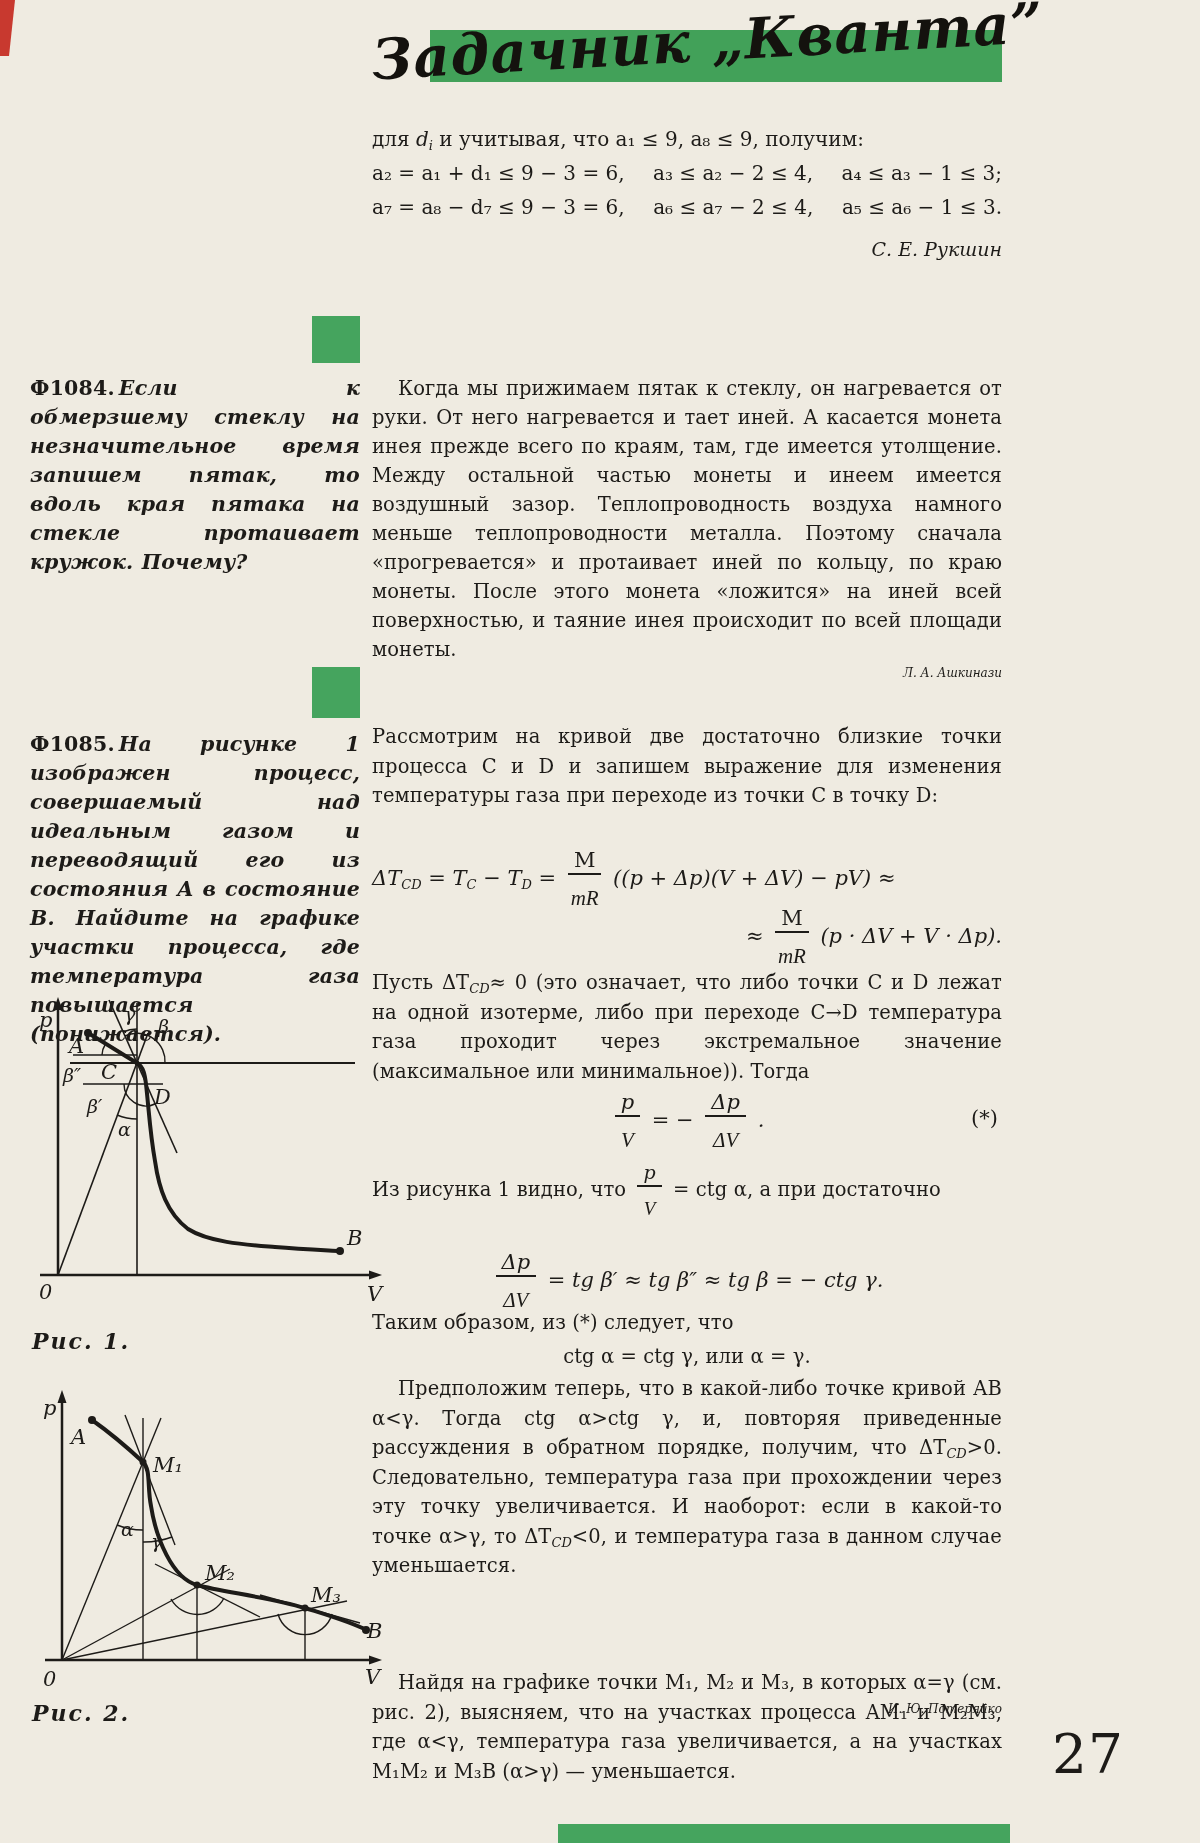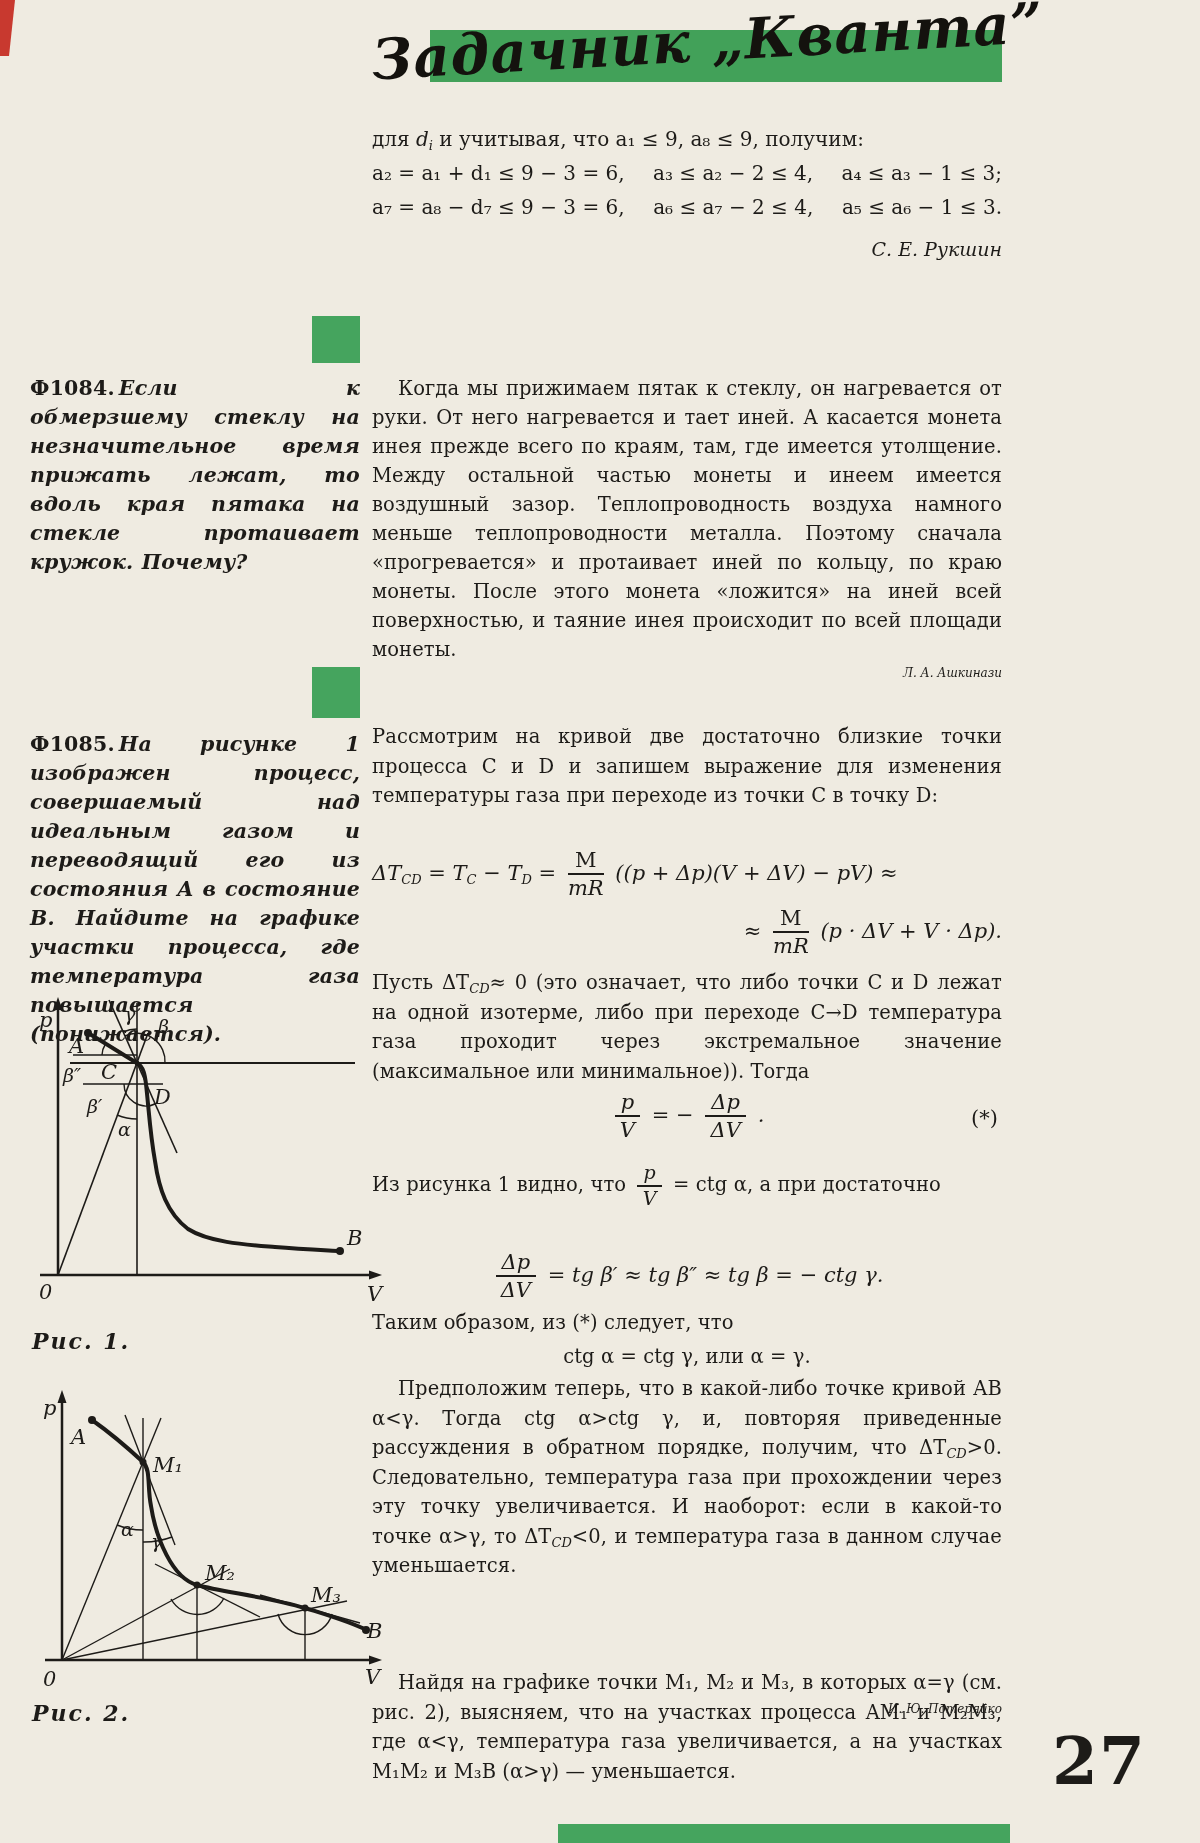--- a/index.html
+++ b/index.html
@@ -39,34 +39,34 @@
 
   
   .rcol { position:absolute; left:372px; width:630px; font-size:19.5px; line-height:29.5px; text-align:justify; letter-spacing:0.1px; }
   .indent { text-indent:26px; }
   .rsig { position:absolute; left:372px; width:630px; text-align:right; font-style:italic; font-size:12px; }
 
   
   .eq { position:absolute; left:372px; width:630px; font-size:21px; font-style:italic; }
   .frac { display:inline-block; vertical-align:middle; text-align:center; margin:0 5px; line-height:1.15; }
   .frac .fnum { display:block; border-bottom:2px solid #1d1b18; padding:0 6px 1px; font-style:normal; }
-  .frac .fden { display:block; padding-top:1px; font-style:italic; }
+  .frac .fden { display:block; padding-top:11px; font-style:italic;font-family:Liberation Serif, serif; }
   .frac.ital .fnum { font-style:italic; }
   .eq-right { text-align:right; }
   .eq-center { text-align:center; }
   .eqtag { position:absolute; right:4px; top:16px; font-style:normal; }
   .inline-line { text-align:left; }
 
   
   .figcap { position:absolute; left:32px; font-size:22px; font-weight:bold; font-style:italic; letter-spacing:2px; }
   .svglabel { font-family:"DejaVu Serif", serif; font-style:italic; font-size:21px; fill:#1d1b18; }
   .svglabel.small { font-size:19px; }
 
   
-  .pageno { position:absolute; left:1052px; top:1722px; font-size:66px; font-weight:bold; letter-spacing:1px; }
+  .pageno { position:absolute; left:1052px; top:1722px; font-size:55px; font-weight:normal; letter-spacing:1px; }
   .bstrip { position:absolute; left:558px; top:1824px; width:452px; height:19px; background:#45a45e; }
   .redmark { position:absolute; left:0; top:0; width:15px; height:56px; background:#c8392f; clip-path:polygon(0 0,100% 0,60% 100%,0 100%); }
 </style>
 </head>
 <body>
 
 <div class="page">
 
   <div class="redmark"></div>
 
@@ -85,21 +85,21 @@
       <span class="mitalic">a₆ ≤ a₇ − 2 ≤ 4,</span>
       <span class="mitalic">a₅ ≤ a₆ − 1 ≤ 3.</span>
     </div>
     <div class="sig">С. Е. Рукшин</div>
   </div>
 
   <div class="gsq" style="left:312px;top:316px;width:48px;height:47px;"></div>
   <div class="gsq" style="left:312px;top:667px;width:48px;height:51px;"></div>
 
   <div class="problem" style="top:374px;">
-    <span class="pnum">Ф1084.</span><span>Если к обмерзшему стеклу на незначительное время прижать лежат, то вдоль края пятака на стекле протаивает кружок. Почему?</span>
+    <span class="pnum">Ф1084.</span><span>Если к обмерзшему стеклу на незначительное время запишем пятак, то вдоль края пятака на стекле протаивает кружок. Почему?</span>
   </div>
   <div class="rcol indent" style="top:374px;line-height:29px;">Когда мы прижимаем пятак к стеклу, он нагревается от руки. От него нагревается и тает иней. А касается монета инея прежде всего по краям, там, где имеется утолщение. Между остальной частью монеты и инеем имеется воздушный зазор. Теплопроводность воздуха намного меньше теплопроводности металла. Поэтому сначала «прогревается» и протаивает иней по кольцу, по краю монеты. После этого монета «ложится» на иней всей поверхностью, и таяние инея происходит по всей площади монеты.</div>
   <div class="rsig" style="top:666px;">Л. А. Ашкинази</div>
 
   <div class="problem" style="top:730px;">
     <span class="pnum">Ф1085.</span><span>На рисунке 1 изображен процесс, совершаемый над идеальным газом и переводящий его из состояния А в состояние В. Найдите на графике участки процесса, где температура газа повышается (понижается).</span>
   </div>
 
   <div class="rcol" style="top:722px;">Рассмотрим на кривой две достаточно близкие точки процесса C и D и запишем выражение для изменения температуры газа при переходе из точки C в точку D:</div>
 

